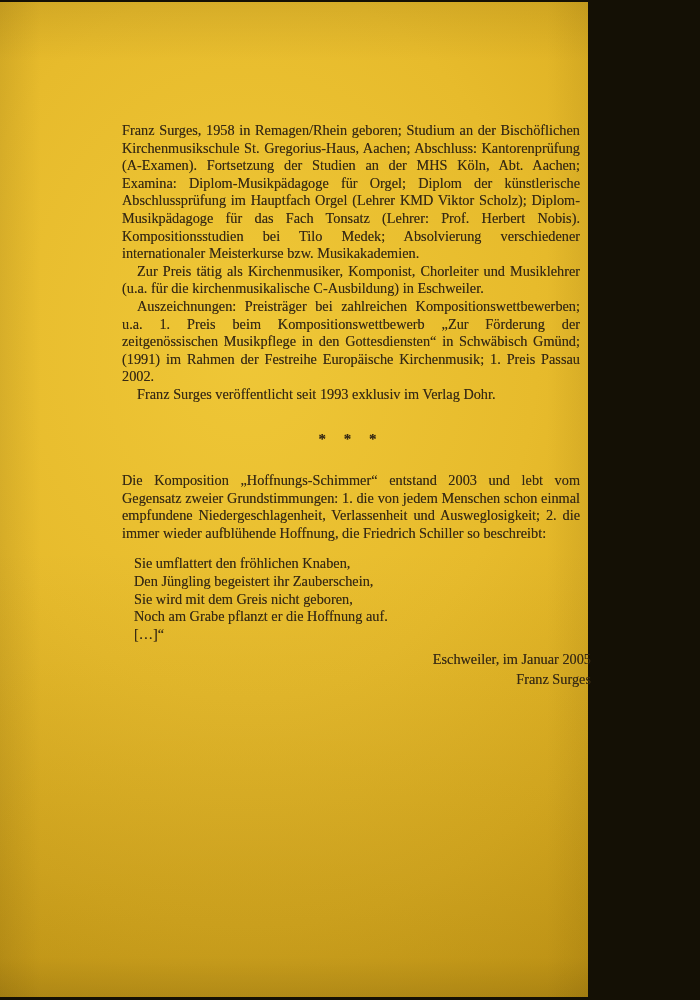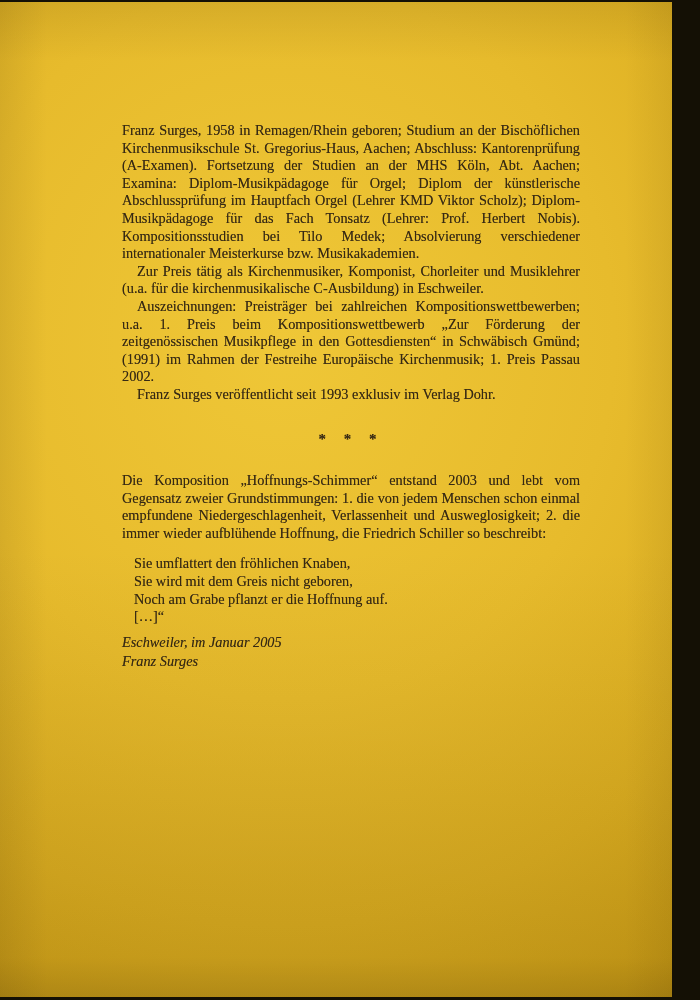--- a/index.html
+++ b/index.html
@@ -5,21 +5,21 @@
   html, body {
     margin: 0;
     padding: 0;
     width: 700px;
     height: 1000px;
     background: #141005;
     overflow: hidden;
   }
   .photo {
     position: relative;
-    width: 672px;
+    width: 588px;
     height: 1000px;
     background: #141005;
   }
   
   .paper {
     position: absolute;
     left: 0;
     right: 0;
     top: 2px;
     bottom: 3px;
@@ -54,23 +54,22 @@
   .poem {
     margin: 13px 0 0 12px;
   }
   .poem-line { white-space: nowrap; }
   .attribution {
     margin-left: 18px;
   }
   .signature {
     margin-top: 7px;
     margin-right: -11px;
-    text-align: left;
+    text-align: right;
     line-height: 19.5px;
-    font-style: italic;
   }
 </style>
 </head>
 <body>
 
 <div class="photo">
   <div class="paper">
     <div class="text-block">
 
       <p class="para">Franz Surges, 1958 in Remagen/Rhein geboren; Studium an der Bischöflichen Kirchenmusikschule St. Gregorius-Haus, Aachen; Abschluss: Kantorenprüfung (A-Examen). Fortsetzung der Studien an der MHS Köln, Abt. Aachen; Examina: Diplom-Musikpädagoge für Orgel; Diplom der künstlerische Abschlussprüfung im Hauptfach Orgel (Lehrer KMD Viktor Scholz); Diplom-Musikpädagoge für das Fach Tonsatz (Lehrer: Prof. Herbert Nobis). Kompositionsstudien bei Tilo Medek; Absolvierung verschiedener internationaler Meisterkurse bzw. Musikakademien.</p>
@@ -80,20 +79,21 @@
       <p class="para indent">Auszeichnungen: Preisträger bei zahlreichen Kompositionswettbewerben; u.a. 1. Preis beim Kompositionswettbewerb „Zur Förderung der zeitgenössischen Musikpflege in den Gottesdiensten“ in Schwäbisch Gmünd; (1991) im Rahmen der Festreihe Europäische Kirchenmusik; 1. Preis Passau 2002.</p>
 
       <p class="para indent">Franz Surges veröffentlicht seit 1993 exklusiv im Verlag Dohr.</p>
 
       <div class="separator">* * *</div>
 
       <p class="para">Die Komposition „Hoffnungs-Schimmer“ entstand 2003 und lebt vom Gegensatz zweier Grundstimmungen: 1. die von jedem Menschen schon einmal empfundene Niedergeschlagenheit, Verlassenheit und Ausweglosigkeit; 2. die immer wieder aufblühende Hoffnung, die Friedrich Schiller so beschreibt:</p>
 
       <div class="poem">
         <div class="poem-line">Sie umflattert den fröhlichen Knaben,</div>
+        <div class="poem-line">Den Jüngling begeistert ihr Zauberschein,</div>
         <div class="poem-line">Sie wird mit dem Greis nicht geboren,</div>
         <div class="poem-line">Noch am Grabe pflanzt er die Hoffnung auf.</div>
         <div class="poem-line">[…]“</div>
       </div>
 
       <div class="signature">
         <div>Eschweiler, im Januar 2005</div>
         <div>Franz Surges</div>
       </div>
 

